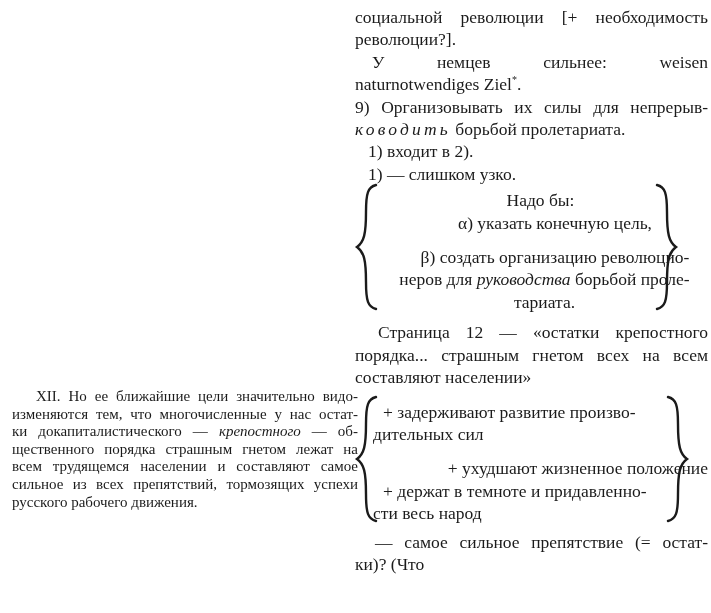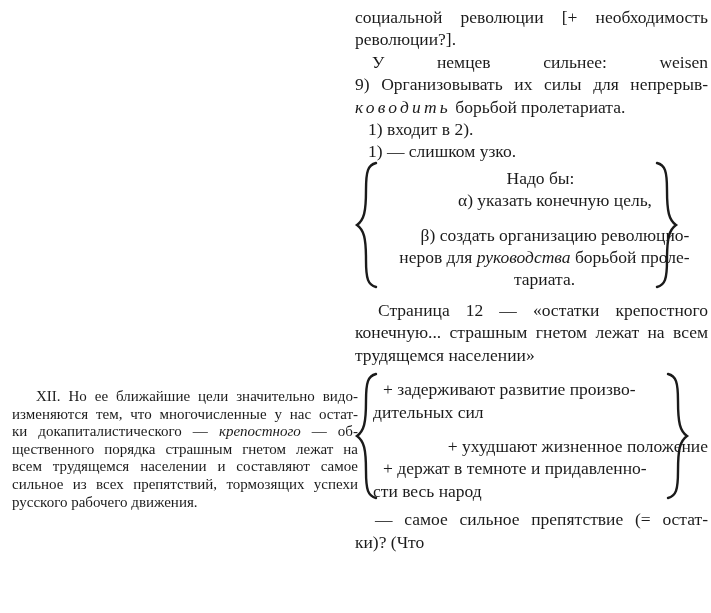--- a/index.html
+++ b/index.html
@@ -69,20 +69,23 @@
     <div class="ln j">сильное из всех препятствий, тормозящих успехи</div>
     <div class="ln">русского рабочего движения.</div>
   </div>
 
   <div class="col-right">
 
     <div class="ln j">социальной революции [+ необходимость</div>
     <div class="ln">революции?].</div>
 
     <div class="ln j ind17">У немцев сильнее: weisen</div>
+    <div class="ln">
+      <span>naturnotwendiges Ziel</span><span class="sup">*</span><span>.</span>
+    </div>
 
     <div class="ln j">9) Организовывать их силы для непрерыв-</div>
     <div class="ln">
       <span class="itsp">ководить</span><span> борьбой пролетариата.</span>
     </div>
 
     <div class="ln ind13">1) входит в 2).</div>
     <div class="ln ind13">1) — слишком узко.</div>
 
     <div class="brace-block mt2">
@@ -95,22 +98,22 @@
       <div class="bln">Надо бы:</div>
       <div class="bln bind29">α) указать конечную цель,</div>
       <div class="bln bind29 gap11">β) создать организацию революцио-</div>
       <div class="bln bind8">
         <span>неров для </span><span class="it">руководства</span><span> борьбой проле-</span>
       </div>
       <div class="bln bind8">тариата.</div>
     </div>
 
     <div class="ln j ind23 mt6">Страница 12 — «остатки крепостного</div>
-    <div class="ln j">конечную... страшным гнетом лежат на всем</div>
-    <div class="ln">трудящемся населении»</div>
+    <div class="ln j">порядка... страшным гнетом всех на всем</div>
+    <div class="ln">составляют населении»</div>
 
     <div class="brace-block mt10">
       <svg class="brace bleft" viewBox="0 0 28 130" preserveAspectRatio="none">
         <path d="M24 3 C16 5,14 11,14 30 C14 52,12 60,5 65 C12 70,14 78,14 100 C14 119,16 125,24 127" fill="none" stroke="#1b1b1b" stroke-width="2.4" stroke-linecap="round"></path>
       </svg>
       <svg class="brace bright2" viewBox="0 0 28 130" preserveAspectRatio="none">
         <path d="M4 3 C12 5,14 11,14 30 C14 52,16 60,23 65 C16 70,14 78,14 100 C14 119,12 125,4 127" fill="none" stroke="#1b1b1b" stroke-width="2.4" stroke-linecap="round"></path>
       </svg>
       <div class="bln bind10">+ задерживают развитие произво-</div>
       <div class="bln">дительных сил</div>

